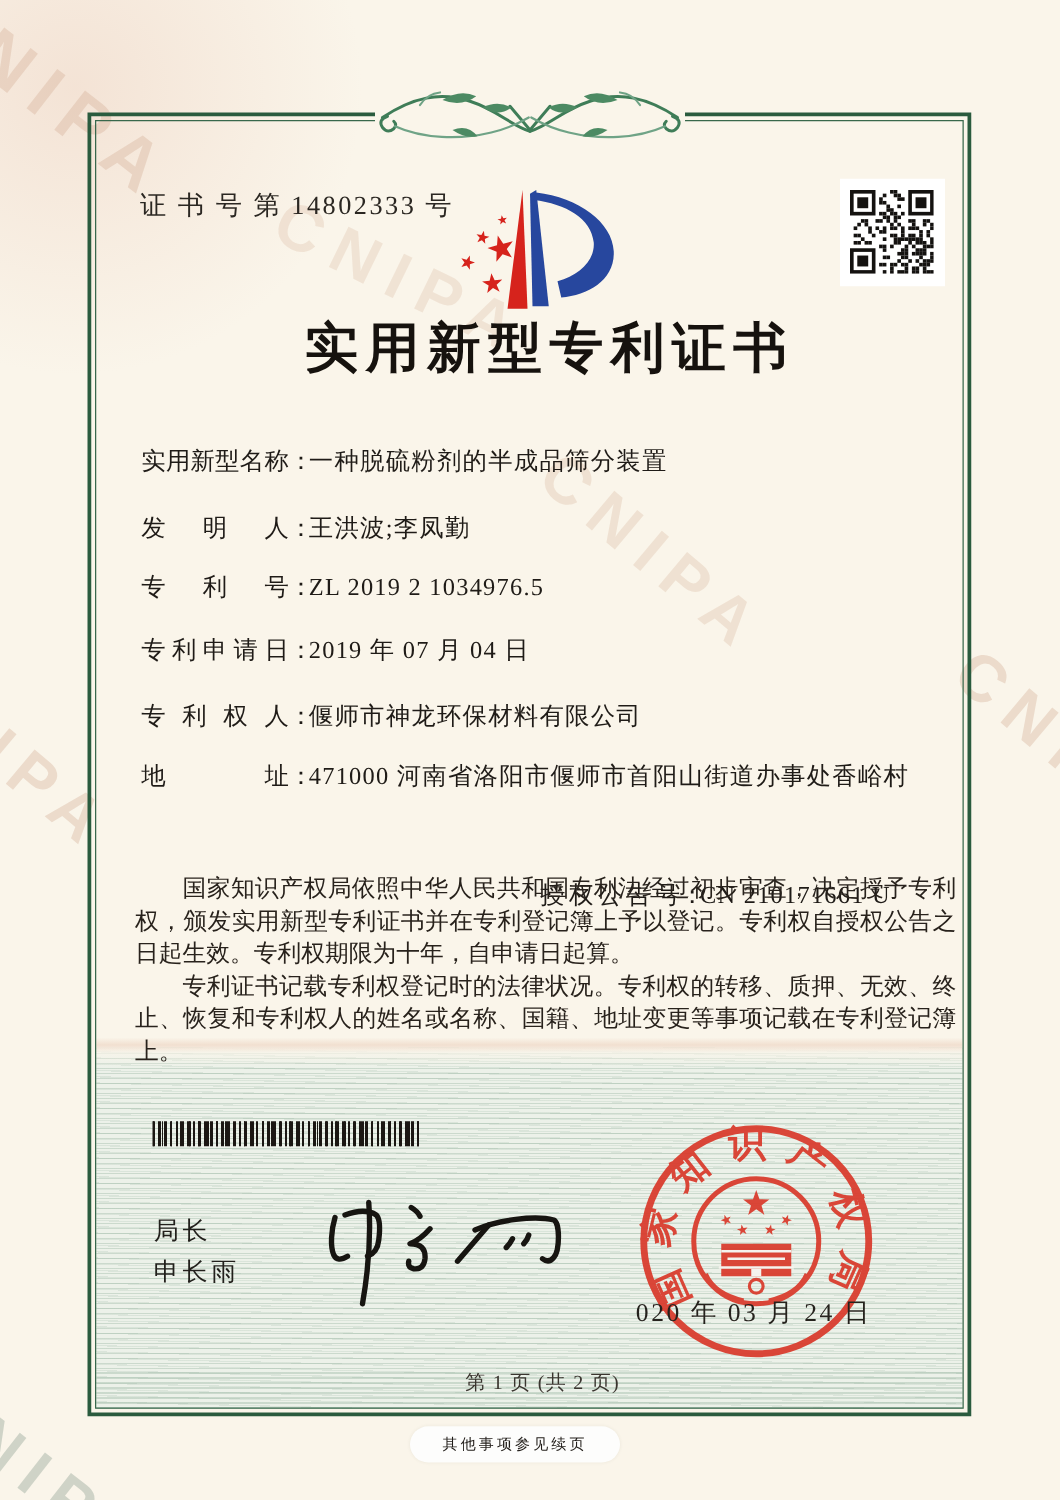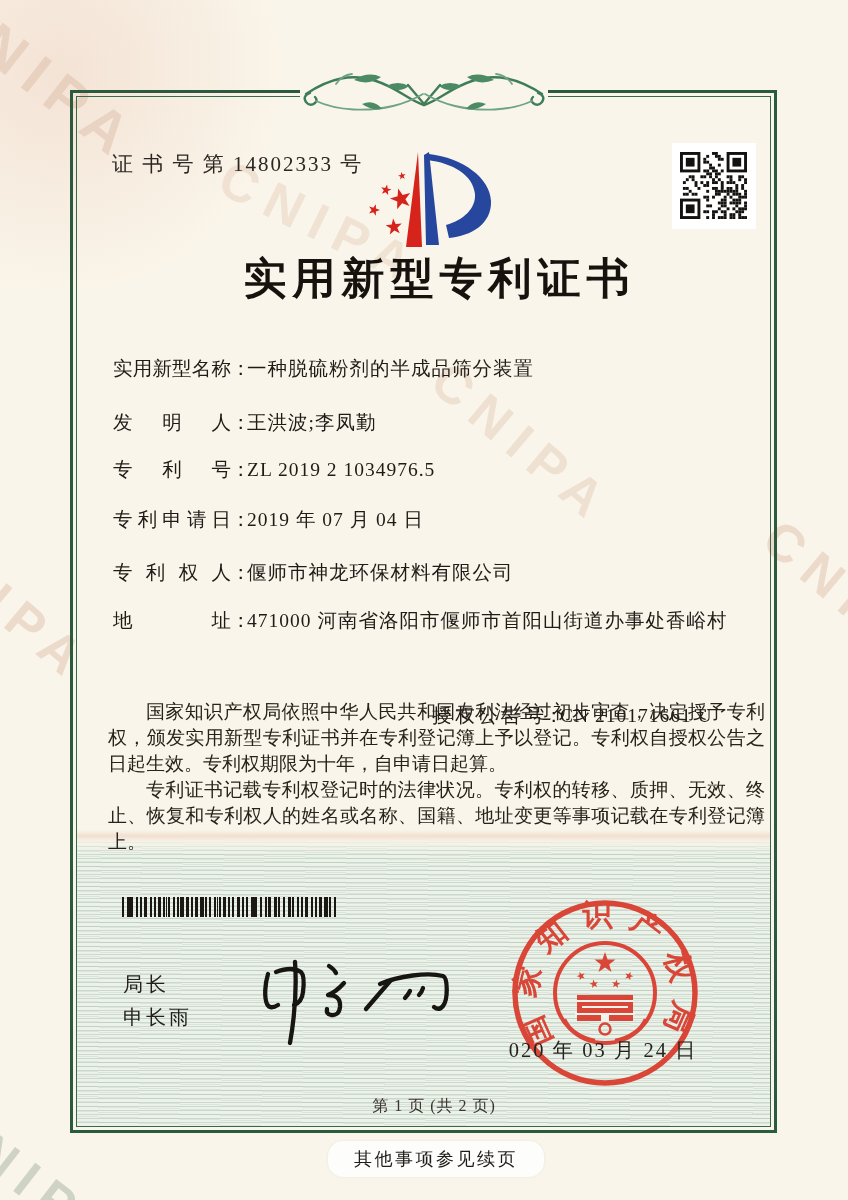--- a/index.html
+++ b/index.html
@@ -70,21 +70,21 @@
       repeating-linear-gradient(90deg,#1b1713 0px,#1b1713 2px, rgba(0,0,0,0) 2px, rgba(0,0,0,0) 4.6px),
       repeating-linear-gradient(90deg,#1b1713 0px,#1b1713 1.3px, rgba(0,0,0,0) 1.3px, rgba(0,0,0,0) 7.3px);
   }
   .signer-title { position:absolute; left:123px; top:971px; font-size:20px; letter-spacing:3px; z-index:6; color:#22201c; }
   .signer-name  { position:absolute; left:123px; top:1004px; font-size:20px; letter-spacing:3px; z-index:6; color:#22201c; }
   .autograph { position:absolute; left:252px; top:950px; width:200px; height:100px; z-index:6; }
   .seal { position:absolute; left:507px; top:895px; width:196px; height:196px; z-index:7; }
   .pagenum { position:absolute; left:58px; top:1096px; width:670px; text-align:center;
     font-size:16px; letter-spacing:1px; color:#3a352f; z-index:6;padding-left:41px; }
   .notebox { position:absolute; left:328px; top:1141px; background:#fdfdfc; z-index:6;
-    padding:6px 26px; font-size:18px; letter-spacing:2.5px; color:#1f1b17;
+    padding:6px 26px; font-size:12px; letter-spacing:2.5px; color:#1f1b17;
     box-shadow:0 0 3px rgba(60,60,40,0.08);border-radius:15px; }
 </style>
 </head>
 <body>
 
 <div class="page">
 
   <div class="wm wm1">CNIPA</div>
   <div class="wm wm2">CNIPA</div>
   <div class="wm wm3">CNIPA</div>

